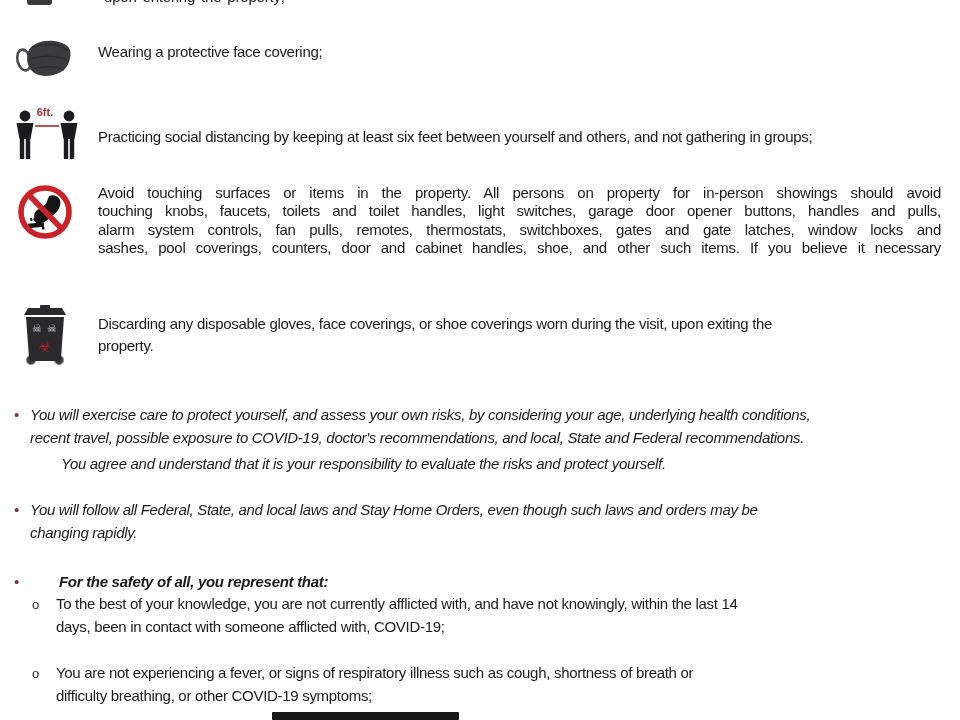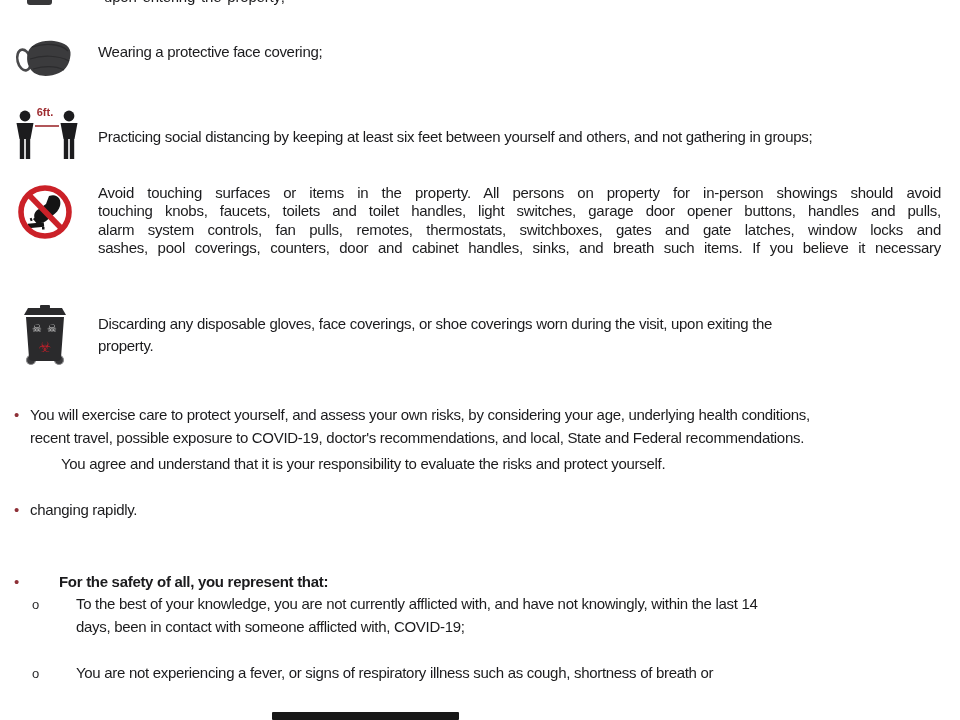--- a/index.html
+++ b/index.html
@@ -21,22 +21,22 @@
     white-space:nowrap; text-align:justify; text-align-last:justify; overflow:hidden;
   }
   .jlast { text-align-last:left; }
   
   .clip-top { left:104px; top:0; width:280px; height:7px; overflow:hidden; }
   .clip-top span { display:block; margin-top:-12px; font-size:15px; letter-spacing:-0.2px; white-space:nowrap; word-spacing:2px; }
   .icon-sliver { left:27px; top:0; width:25px; height:5px; background:#38383a; border-radius:0 0 3px 3px; }
   
   .bmark { position:absolute; left:14px; top:0; font-size:15px; line-height:23px; color:#8e3037; }
   .submark { position:absolute; left:32px; top:1px; font-size:13px; line-height:23px; color:#2a2a2c; }
-  .bcontent { margin-left:30px; }
-  .scontent { margin-left:76px; }
+  .bcontent { margin-left:30px;font-style:italic; }
+  .scontent { margin-left:56px; }
   .bold { font-weight:bold;margin-left:29px; }
   .mt4 { margin-top:3px;margin-left:31px; }
   
   .clip-bottom { left:272px; top:712px; width:187px; height:8px; background:#181818; border-radius:1px; }
 </style>
 </head>
 <body>
 
 <div class="page">
 
@@ -84,21 +84,21 @@
         <rect x="26" y="44" width="2.5" height="2.5"></rect>
       </g>
       <circle cx="29" cy="29" r="24" fill="none" stroke="#cb2128" stroke-width="5.6"></circle>
       <line x1="12.5" y1="11.5" x2="46" y2="46" stroke="#cb2128" stroke-width="5.6"></line>
     </svg>
   </div>
   <div class="abs para" style="top:184px;">
     <div class="jline">Avoid touching surfaces or items in the property. All persons on property for in-person showings should avoid</div>
     <div class="jline">touching knobs, faucets, toilets and toilet handles, light switches, garage door opener buttons, handles and pulls,</div>
     <div class="jline">alarm system controls, fan pulls, remotes, thermostats, switchboxes, gates and gate latches, window locks and</div>
-    <div class="jline">sashes, pool coverings, counters, door and cabinet handles, sinks, and breath such items. If you believe it necessary</div>
+    <div class="jline">sashes, pool coverings, counters, door and cabinet handles, shoe, and other such items. If you believe it necessary</div>
   </div>
 
   <div class="abs" style="left:20px; top:305px; width:50px; height:62px;">
     <svg width="50" height="62" viewBox="0 0 50 62">
       <circle cx="11" cy="55" r="4.5" fill="#3a3a3c" stroke="#8a8a8c" stroke-width="1.2"></circle>
       <circle cx="39" cy="55" r="4.5" fill="#3a3a3c" stroke="#8a8a8c" stroke-width="1.2"></circle>
       <rect x="20" y="0" width="10" height="3.5" rx="1" fill="#2a2a2c"></rect>
       <polygon points="4,10 46,10 42,3 8,3" fill="#2a2a2c"></polygon>
       <path d="M6 12 L44 12 L41 53 Q41 56 37 56 L13 56 Q9 56 9 53 Z" fill="#2a2a2c"></path>
       <text x="17" y="27" text-anchor="middle" font-size="11" fill="#d6d6d6" font-family="DejaVu Sans, sans-serif">☠</text>
@@ -116,20 +116,21 @@
     <div class="bcontent">
       <div class="dline">You will exercise care to protect yourself, and assess your own risks, by considering your age, underlying health conditions,</div>
       <div class="dline">recent travel, possible exposure to COVID-19, doctor's recommendations, and local, State and Federal recommendations.</div>
       <div class="dline mt4">You agree and understand that it is your responsibility to evaluate the risks and protect yourself.</div>
     </div>
   </div>
 
   <div class="abs" style="left:0; top:498px; width:955px;">
     <span class="bmark">•</span>
     <div class="bcontent">
+      <div class="dline">You will follow all Federal, State, and local laws and Stay Home Orders, even though such laws and orders may be</div>
       <div class="dline">changing rapidly.</div>
     </div>
   </div>
 
   <div class="abs" style="left:0; top:570px; width:955px;">
     <span class="bmark">•</span>
     <div class="bcontent">
       <div class="dline bold">For the safety of all, you represent that:</div>
     </div>
   </div>
@@ -139,18 +140,19 @@
     <div class="scontent">
       <div class="dline">To the best of your knowledge, you are not currently afflicted with, and have not knowingly, within the last 14</div>
       <div class="dline">days, been in contact with someone afflicted with, COVID-19;</div>
     </div>
   </div>
 
   <div class="abs" style="left:0; top:661px; width:955px;">
     <span class="submark">o</span>
     <div class="scontent">
       <div class="dline">You are not experiencing a fever, or signs of respiratory illness such as cough, shortness of breath or</div>
+      <div class="dline">difficulty breathing, or other COVID-19 symptoms;</div>
     </div>
   </div>
 
   <div class="abs clip-bottom"></div>
 
 </div>
 
 </body></html>

